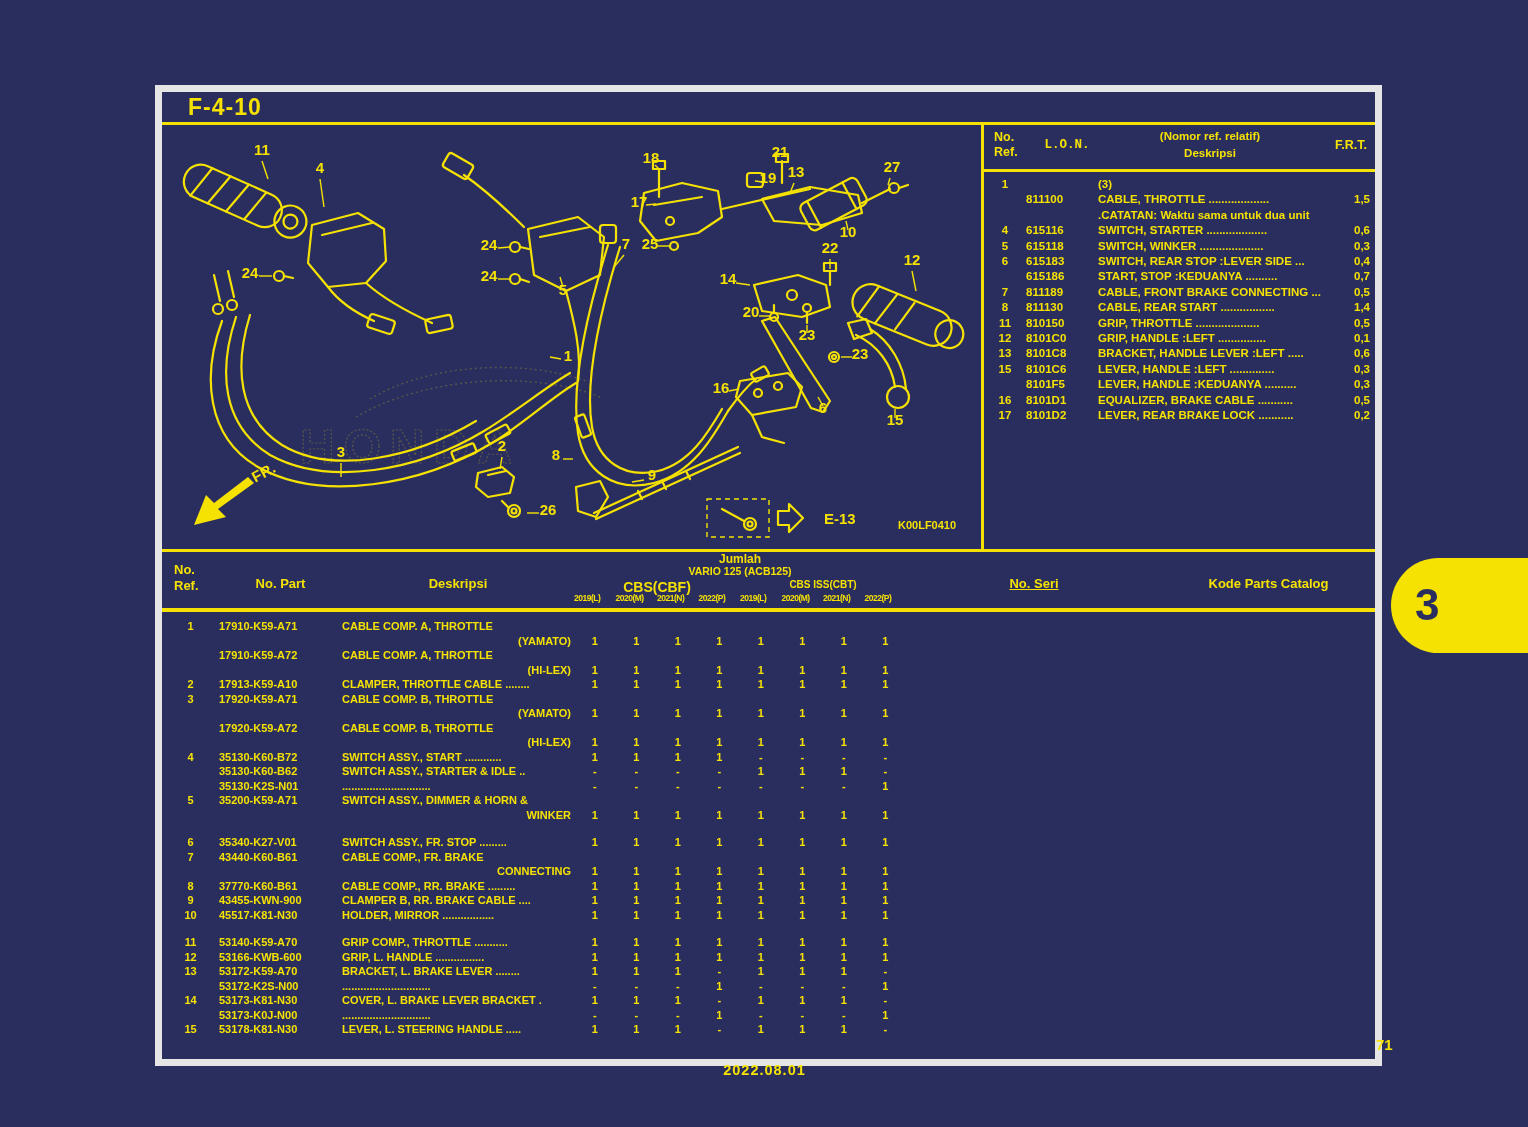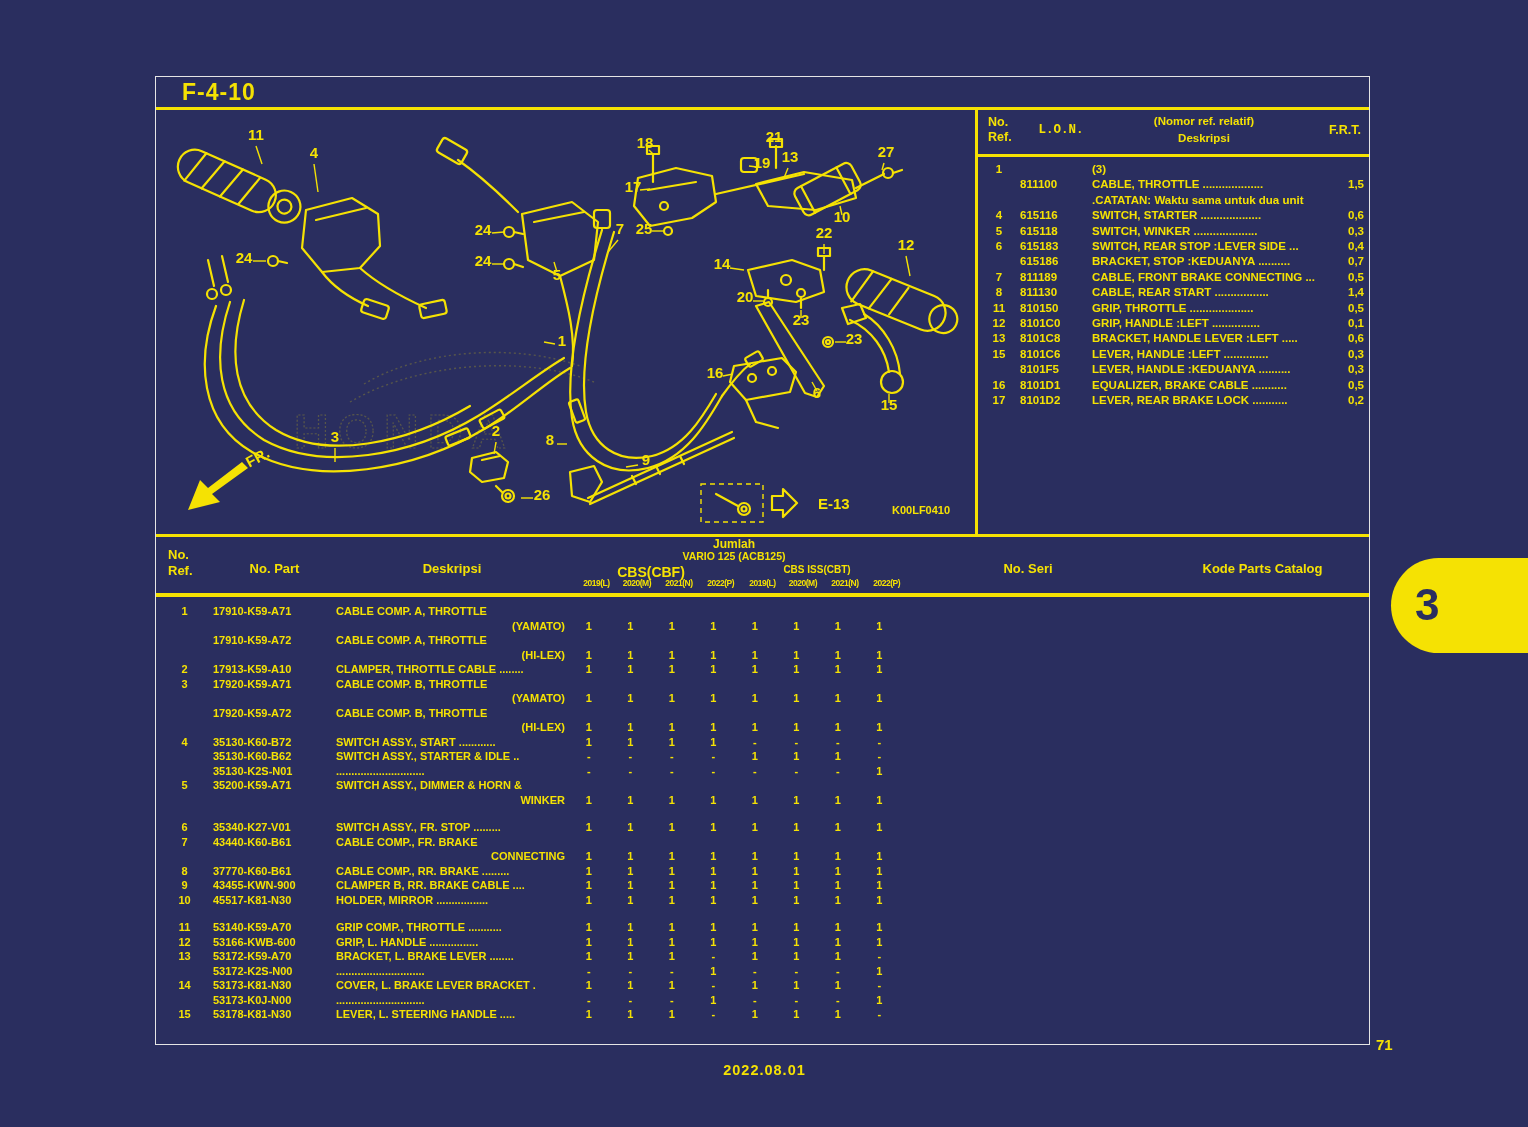--- a/index.html
+++ b/index.html
@@ -2,21 +2,21 @@
 <html><head>
 <meta charset="utf-8">
 <style>
   html,body{margin:0;padding:0;}
   body{
     width:1528px;height:1127px;position:relative;overflow:hidden;
     background:#2a2e5f;
     font-family:"Liberation Sans", sans-serif;
     color:#f5e203;font-weight:bold;
   }
-  .frame{position:absolute;left:155px;top:76px;width:1213px;height:967px;border:1px solid #e5e5e5;}
+  .frame{position:absolute;left:155px;top:85px;width:1213px;height:967px;border:7px solid #e5e5e5;}
   .header-band{position:absolute;top:0;left:0;right:0;height:30px;border-bottom:3px solid #f5e203;}
   .page-code{position:absolute;left:26px;top:2px;font-size:23px;letter-spacing:1px;}
   .page-title{position:absolute;left:0;right:0;top:2px;text-align:center;font-size:23px;letter-spacing:1px;}
   
   .diagram{position:absolute;left:0;top:33px;width:818px;height:424px;}
   .diagram svg{width:100%;height:100%;}
   .ln{stroke:#f5e203;stroke-width:2.2;fill:none;stroke-linecap:round;stroke-linejoin:round;}
   .thin{stroke:#f5e203;stroke-width:1.4;fill:none;}
   .fillY{fill:#f5e203;stroke:none;}
   .callout{fill:#f5e203;font-size:15px;font-weight:bold;text-anchor:middle;}
@@ -39,22 +39,22 @@
   .parts-table{position:absolute;top:457px;left:0;right:0;bottom:0;border-top:3px solid #f5e203;}
   .parts-header{position:relative;height:56px;border-bottom:4px solid #f5e203;}
   .ph-ref{position:absolute;left:12px;top:10px;font-size:13px;line-height:16px;}
   .ph-part{position:absolute;left:57px;width:123px;top:24px;text-align:center;font-size:13px;}
   .ph-desc{position:absolute;left:180px;width:232px;top:24px;text-align:center;font-size:13px;}
   .ph-jumlah{position:absolute;left:412px;width:332px;top:0;text-align:center;font-size:12px;}
   .ph-model{position:absolute;left:412px;width:332px;top:13px;text-align:center;font-size:10.5px;}
   .ph-g1{position:absolute;left:412px;width:166px;top:27px;text-align:center;font-size:14px;}
   .ph-g2{position:absolute;left:578px;width:166px;top:27px;text-align:center;font-size:10px;}
   .ph-years{position:absolute;left:412px;width:332px;top:41px;display:flex;}
-  .ph-years span{width:41.5px;text-align:right;font-size:8.5px;letter-spacing:-0.5px;}
-  .ph-seri{position:absolute;left:744px;width:256px;top:24px;text-align:center;font-size:13px;}
+  .ph-years span{width:41.5px;text-align:left;font-size:8.5px;letter-spacing:-0.5px;}
+  .ph-seri{position:absolute;left:744px;width:256px;top:24px;text-align:center;font-size:13px;text-decoration:underline;}
   .ph-kode{position:absolute;left:1000px;width:213px;top:24px;text-align:center;font-size:13px;}
   .parts-body{padding-top:7px;}
   .p-row{display:grid;grid-template-columns:57px 123px 232px repeat(8,41.5px) 1fr;font-size:11px;line-height:14.5px;}
   .p-ref{text-align:center;}
   .p-desc{white-space:nowrap;overflow:hidden;padding-right:3px;}
   .p-desc.right{text-align:right;}
   .p-qty{text-align:center;}
   .p-gap{height:13px;}
   
   .side-tab{position:absolute;left:1391px;top:558px;width:137px;height:95px;background:#f5e203;border-radius:48px 0 0 48px;}
@@ -335,21 +335,21 @@
         </div>
         <div class="ref-row">
           <span class="r-ref">6</span>
           <span class="r-lon">615183</span>
           <span class="r-desc">SWITCH, REAR STOP :LEVER SIDE ...</span>
           <span class="r-frt">0,4</span>
         </div>
         <div class="ref-row">
           <span class="r-ref"></span>
           <span class="r-lon">615186</span>
-          <span class="r-desc">BRACKET, STOP :KEDUANYA ..........</span>
+          <span class="r-desc">START, STOP :KEDUANYA ..........</span>
           <span class="r-frt">0,7</span>
         </div>
         <div class="ref-row">
           <span class="r-ref">7</span>
           <span class="r-lon">811189</span>
           <span class="r-desc">CABLE, FRONT BRAKE CONNECTING ...</span>
           <span class="r-frt">0,5</span>
         </div>
         <div class="ref-row">
           <span class="r-ref">8</span>

